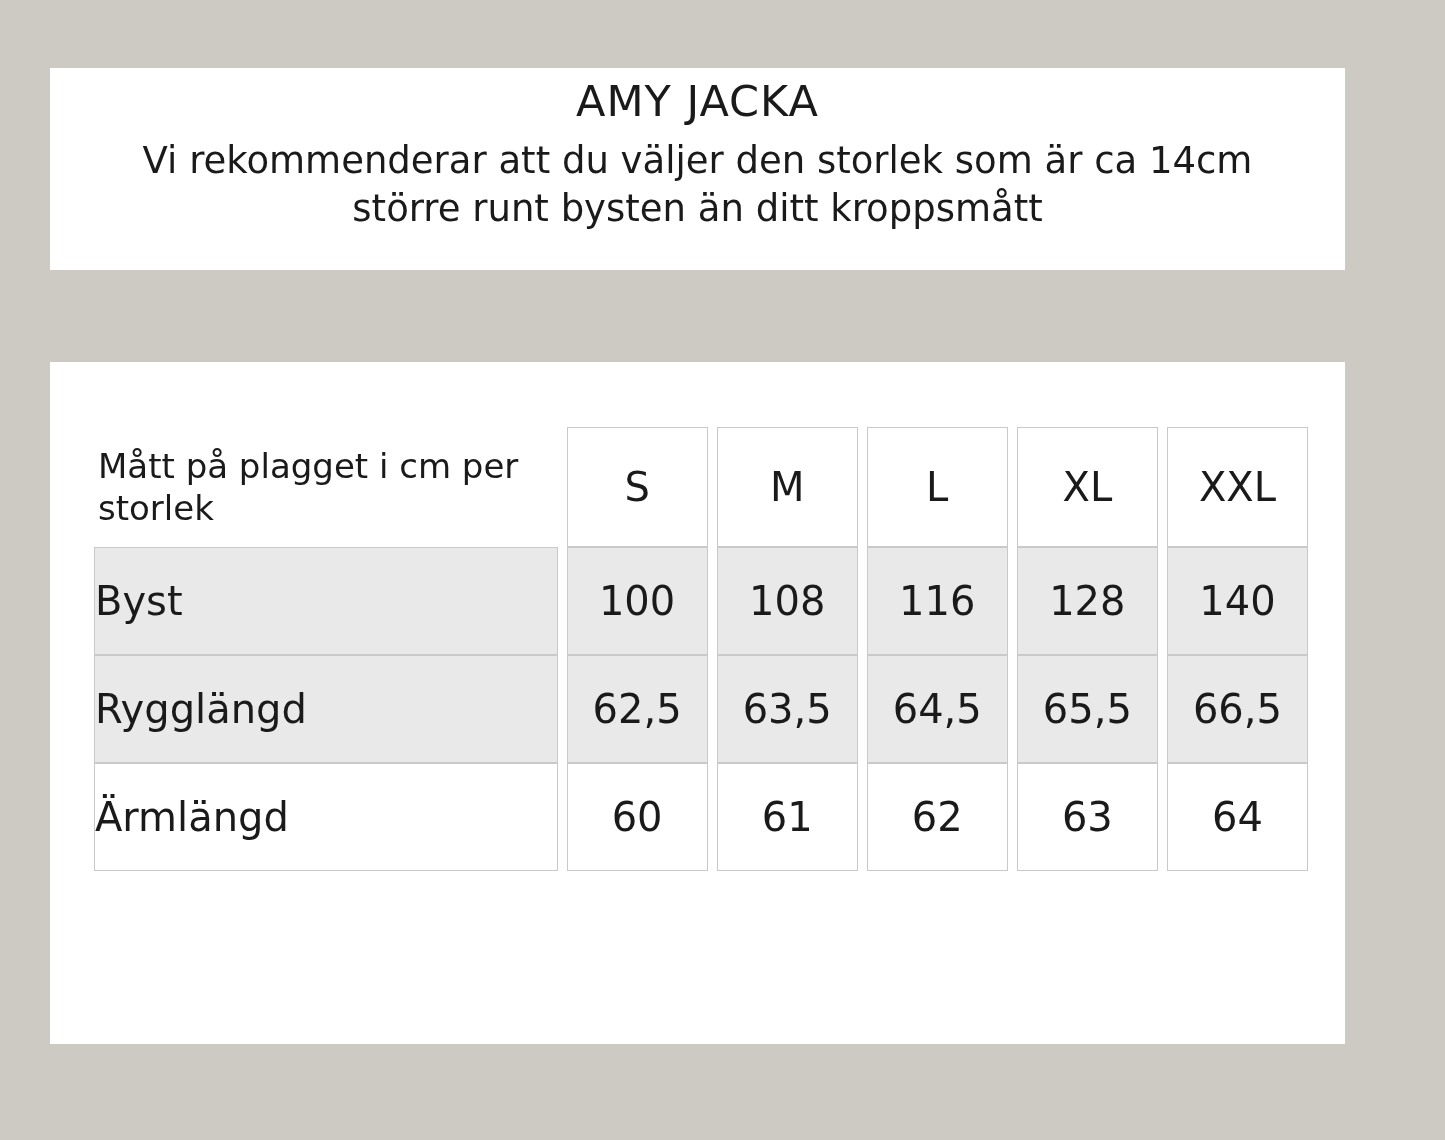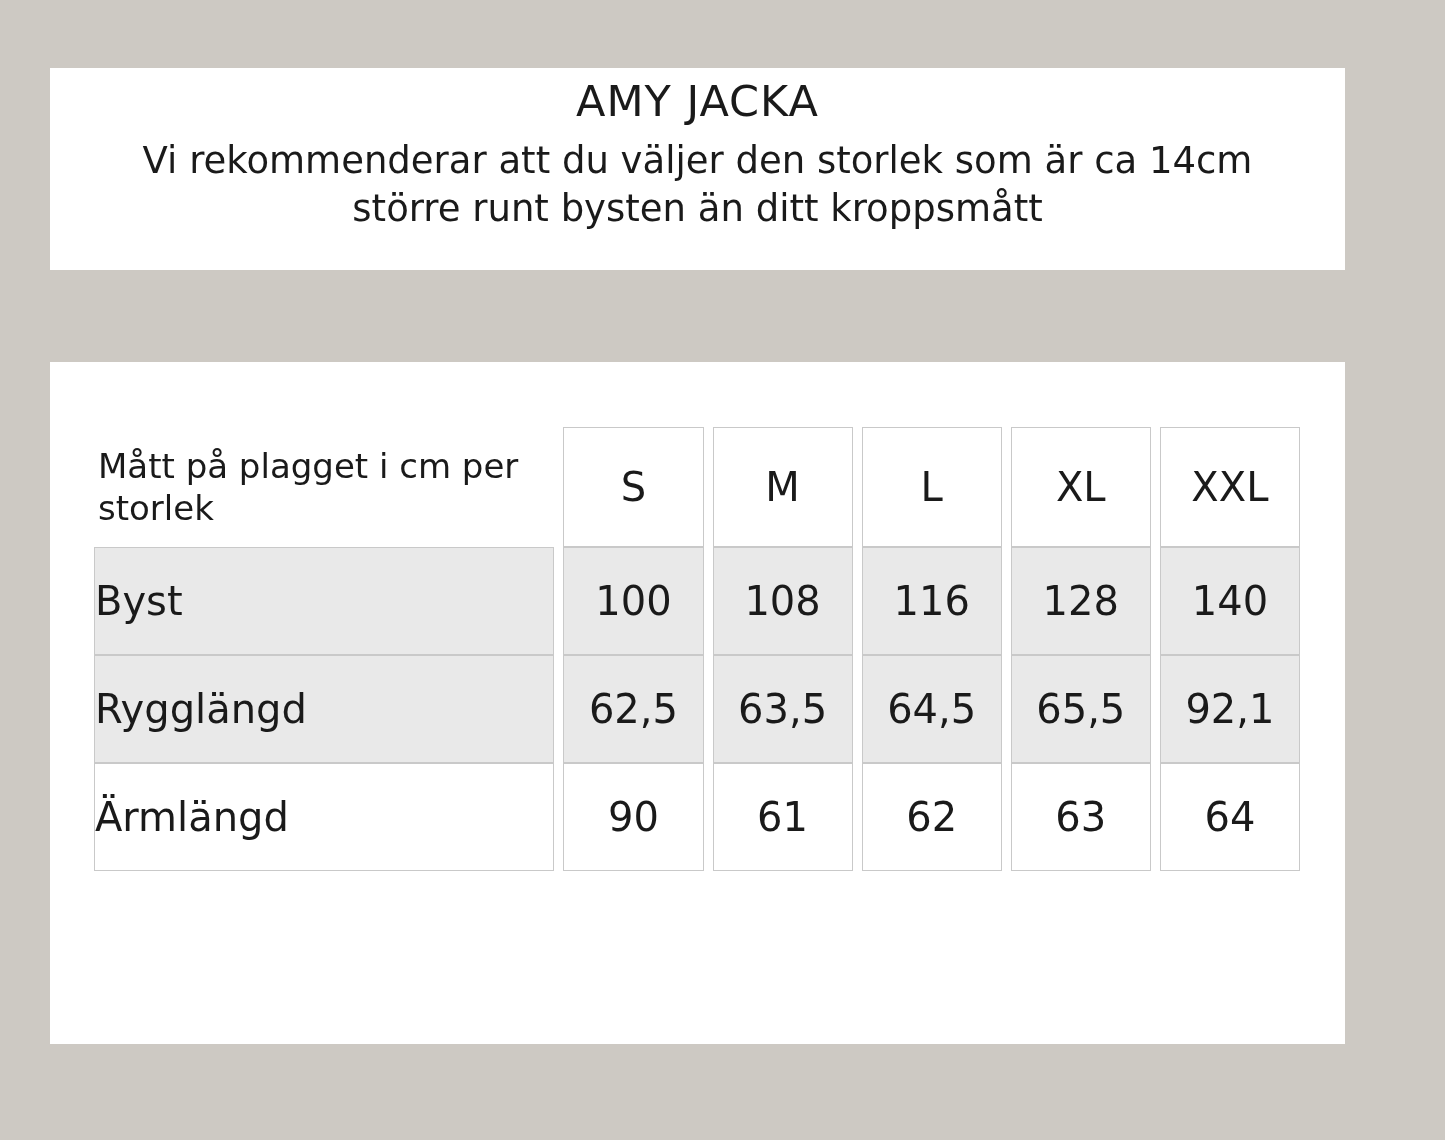--- a/index.html
+++ b/index.html
@@ -47,21 +47,21 @@
     width: 1295px;
     height: 682px;
     background: #ffffff;
     box-sizing: border-box;
   }
 
   .table-wrap {
     position: absolute;
     left: 35px;
     top: 65px;
-    right: 36px;
+    right: 28px;
   }
 
   table.size-table {
     border-collapse: separate;
     border-spacing: 9px 0;
     width: 100%;
     table-layout: fixed;
   }
 
   table.size-table col.label-col { width: 460px; }
@@ -143,25 +143,25 @@
           <td>116</td>
           <td>128</td>
           <td>140</td>
         </tr>
         <tr class="shaded">
           <td class="row-label">Rygglängd</td>
           <td>62,5</td>
           <td>63,5</td>
           <td>64,5</td>
           <td>65,5</td>
-          <td>92,1</td>
+          <td>66,5</td>
         </tr>
         <tr>
           <td class="row-label">Ärmlängd</td>
-          <td>90</td>
+          <td>60</td>
           <td>61</td>
           <td>62</td>
           <td>63</td>
           <td>64</td>
         </tr>
       </tbody>
     </table>
   </div>
 </div>
 

